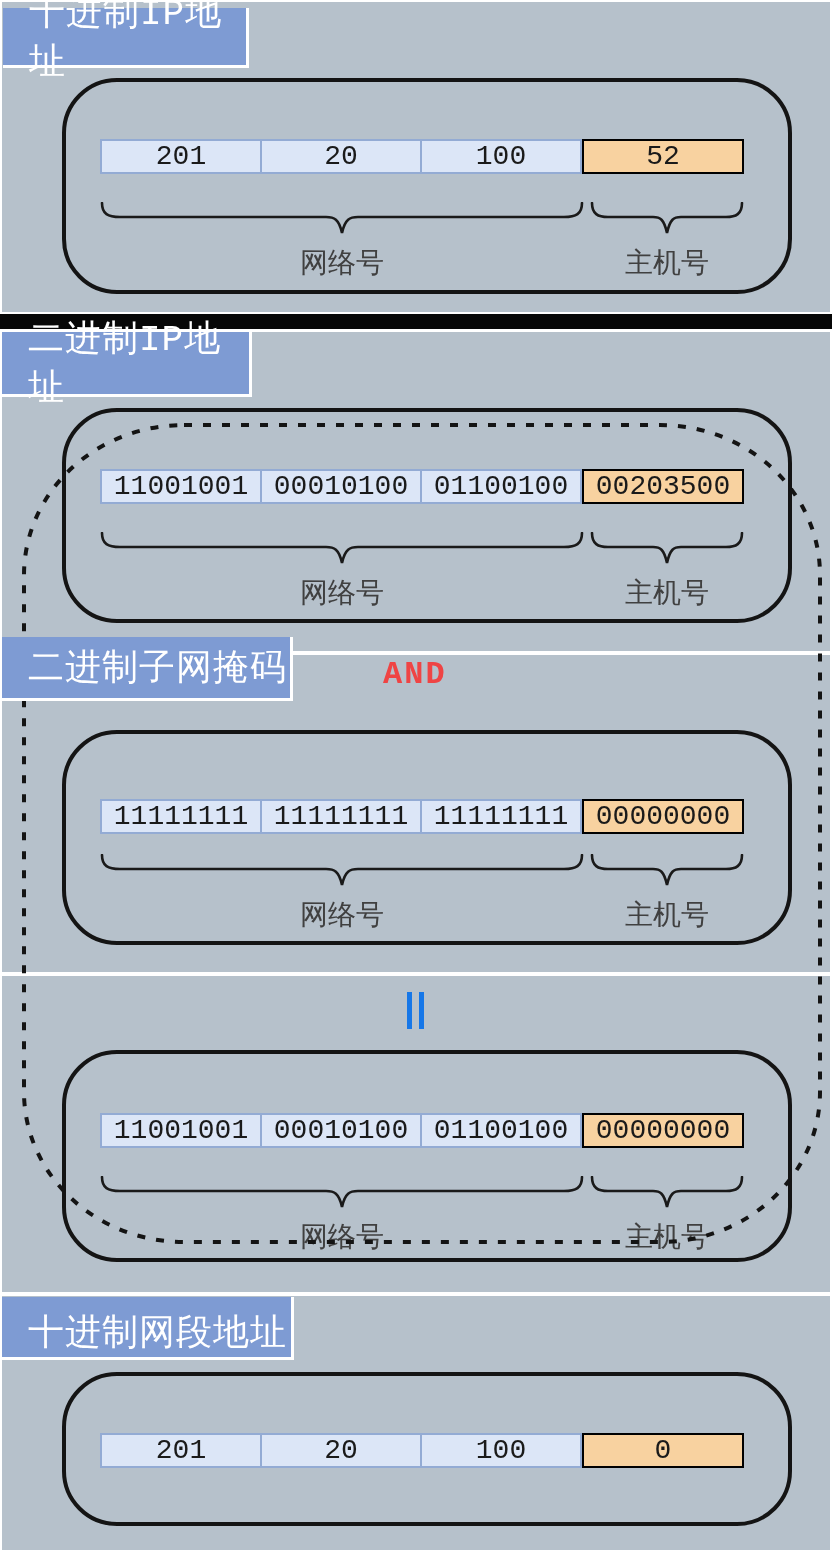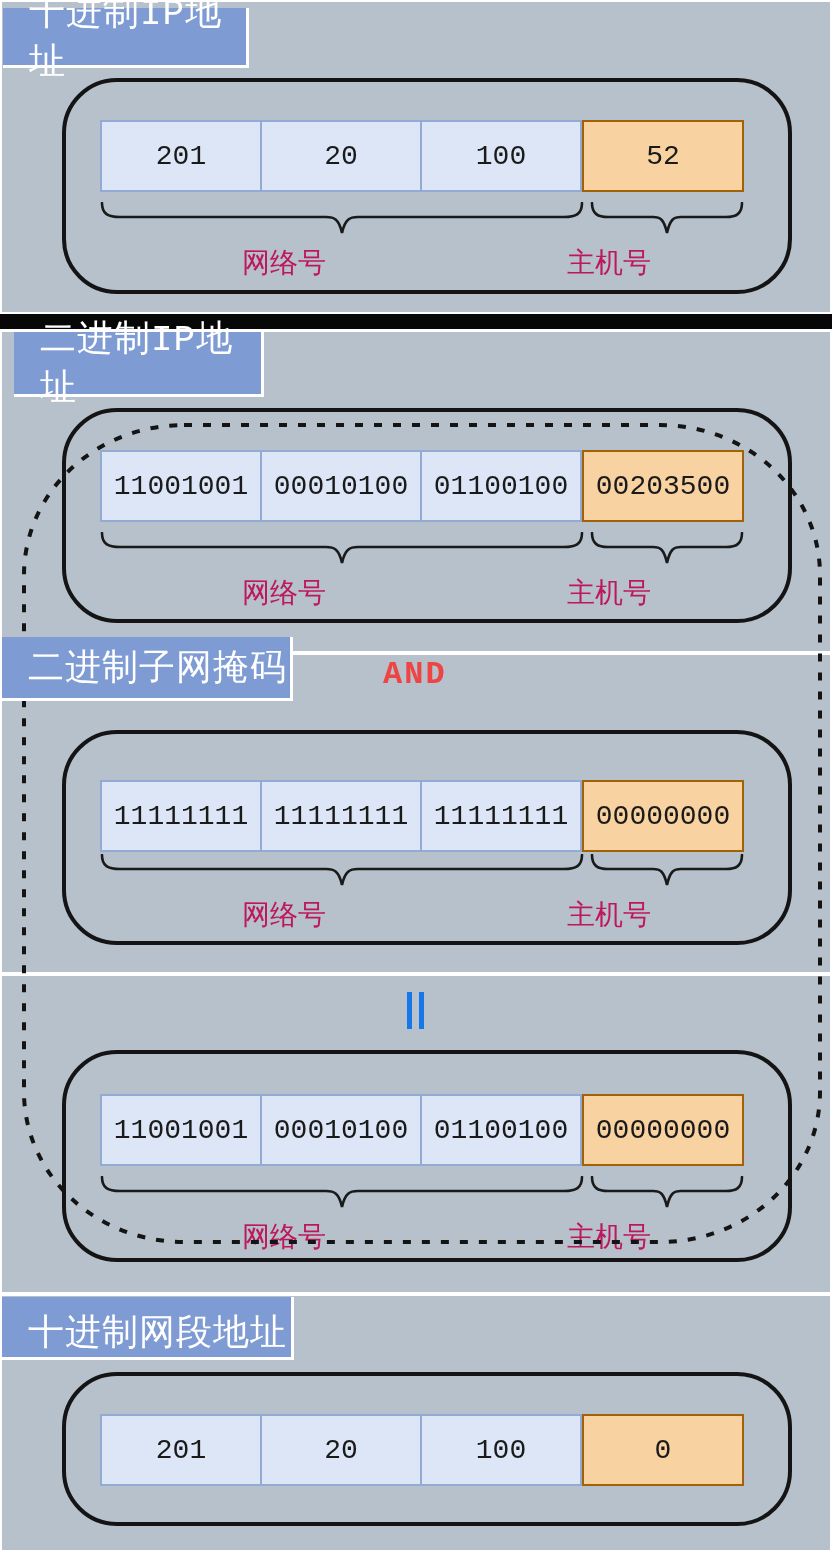--- a/index.html
+++ b/index.html
@@ -13,45 +13,45 @@
   #panel-4{top:976px;height:316px;}
   #panel-5{top:1296px;height:254px;}
 
   #divider{position:absolute;left:0;top:314px;width:832px;height:15px;background:#070707;z-index:1;}
 
   .badge{position:absolute;z-index:5;background:#7e9bd3;color:#ffffff;
          border-right:3px solid #ffffff;border-bottom:3px solid #ffffff;
          display:flex;align-items:center;padding-left:26px;box-sizing:border-box;
          font-size:36px;letter-spacing:1px;}
   #badge-1{left:3px;top:8px;width:246px;height:60px;}
-  #badge-2{left:14px;top:332px;width:250px;height:65px;}
+  #badge-2{left:2px;top:332px;width:250px;height:65px;}
   #badge-3{left:2px;top:637px;width:291px;height:64px;}
   #badge-4{left:2px;top:976px;width:291px;height:61px;}
   #badge-5{left:2px;top:1297px;width:292px;height:63px;align-items:flex-end;}
 
   .frame{position:absolute;left:62px;width:730px;box-sizing:border-box;z-index:2;
          border:4px solid #141414;border-radius:55px;background:transparent;}
   #frame-1{top:78px;height:216px;}
   #frame-2{top:408px;height:215px;}
   #frame-3{top:730px;height:215px;}
   #frame-4{top:1050px;height:212px;}
   #frame-5{top:1372px;height:154px;}
 
-  .cells{position:absolute;left:100px;width:644px;height:72px;display:flex;z-index:2;}
+  .cells{position:absolute;left:100px;width:644px;height:72px;display:flex;z-index:2;align-items:center;}
   #cells-1{top:120px;} #cells-2{top:450px;} #cells-3{top:780px;} #cells-4{top:1094px;} #cells-5{top:1414px;}
   .cell{flex:1;display:flex;align-items:center;justify-content:center;
         font-size:28px;background:#dce6f7;border:2px solid #93abd4;box-sizing:border-box;}
   .cell + .cell{border-left:none;}
-  .cell.host{background:#f8d2a0;border:2px solid #a16207;}
+  .cell.host{background:#f8d2a0;border:2px solid #000000;}
 
   .brace{position:absolute;z-index:2;}
   .brace-net{left:100px;} .brace-host{left:590px;}
   .brace-row1{top:202px;} .brace-row2{top:532px;} .brace-row3{top:854px;} .brace-row4{top:1176px;}
 
-  .lbl{position:absolute;z-index:2;width:200px;font-size:28px;color:#be185d;}
+  .lbl{position:absolute;z-index:2;width:200px;text-align:center;font-size:28px;color:#404040;}
   .lbl-net{left:242px;} .lbl-host{left:567px;}
   .lbl-row1{top:244px;} .lbl-row2{top:574px;} .lbl-row3{top:896px;} .lbl-row4{top:1218px;}
 
   #op-and{position:absolute;left:383px;top:656px;z-index:3;
           font-size:32px;font-weight:bold;color:#ef4444;letter-spacing:2px;}
   #op-parallel{position:absolute;left:407px;top:992px;z-index:3;display:flex;gap:7px;}
   #op-parallel i{display:block;width:5px;height:37px;background:#1677e8;}
 
   #dashed-overlay{position:absolute;left:0;top:0;z-index:3;pointer-events:none;}
 </style>

